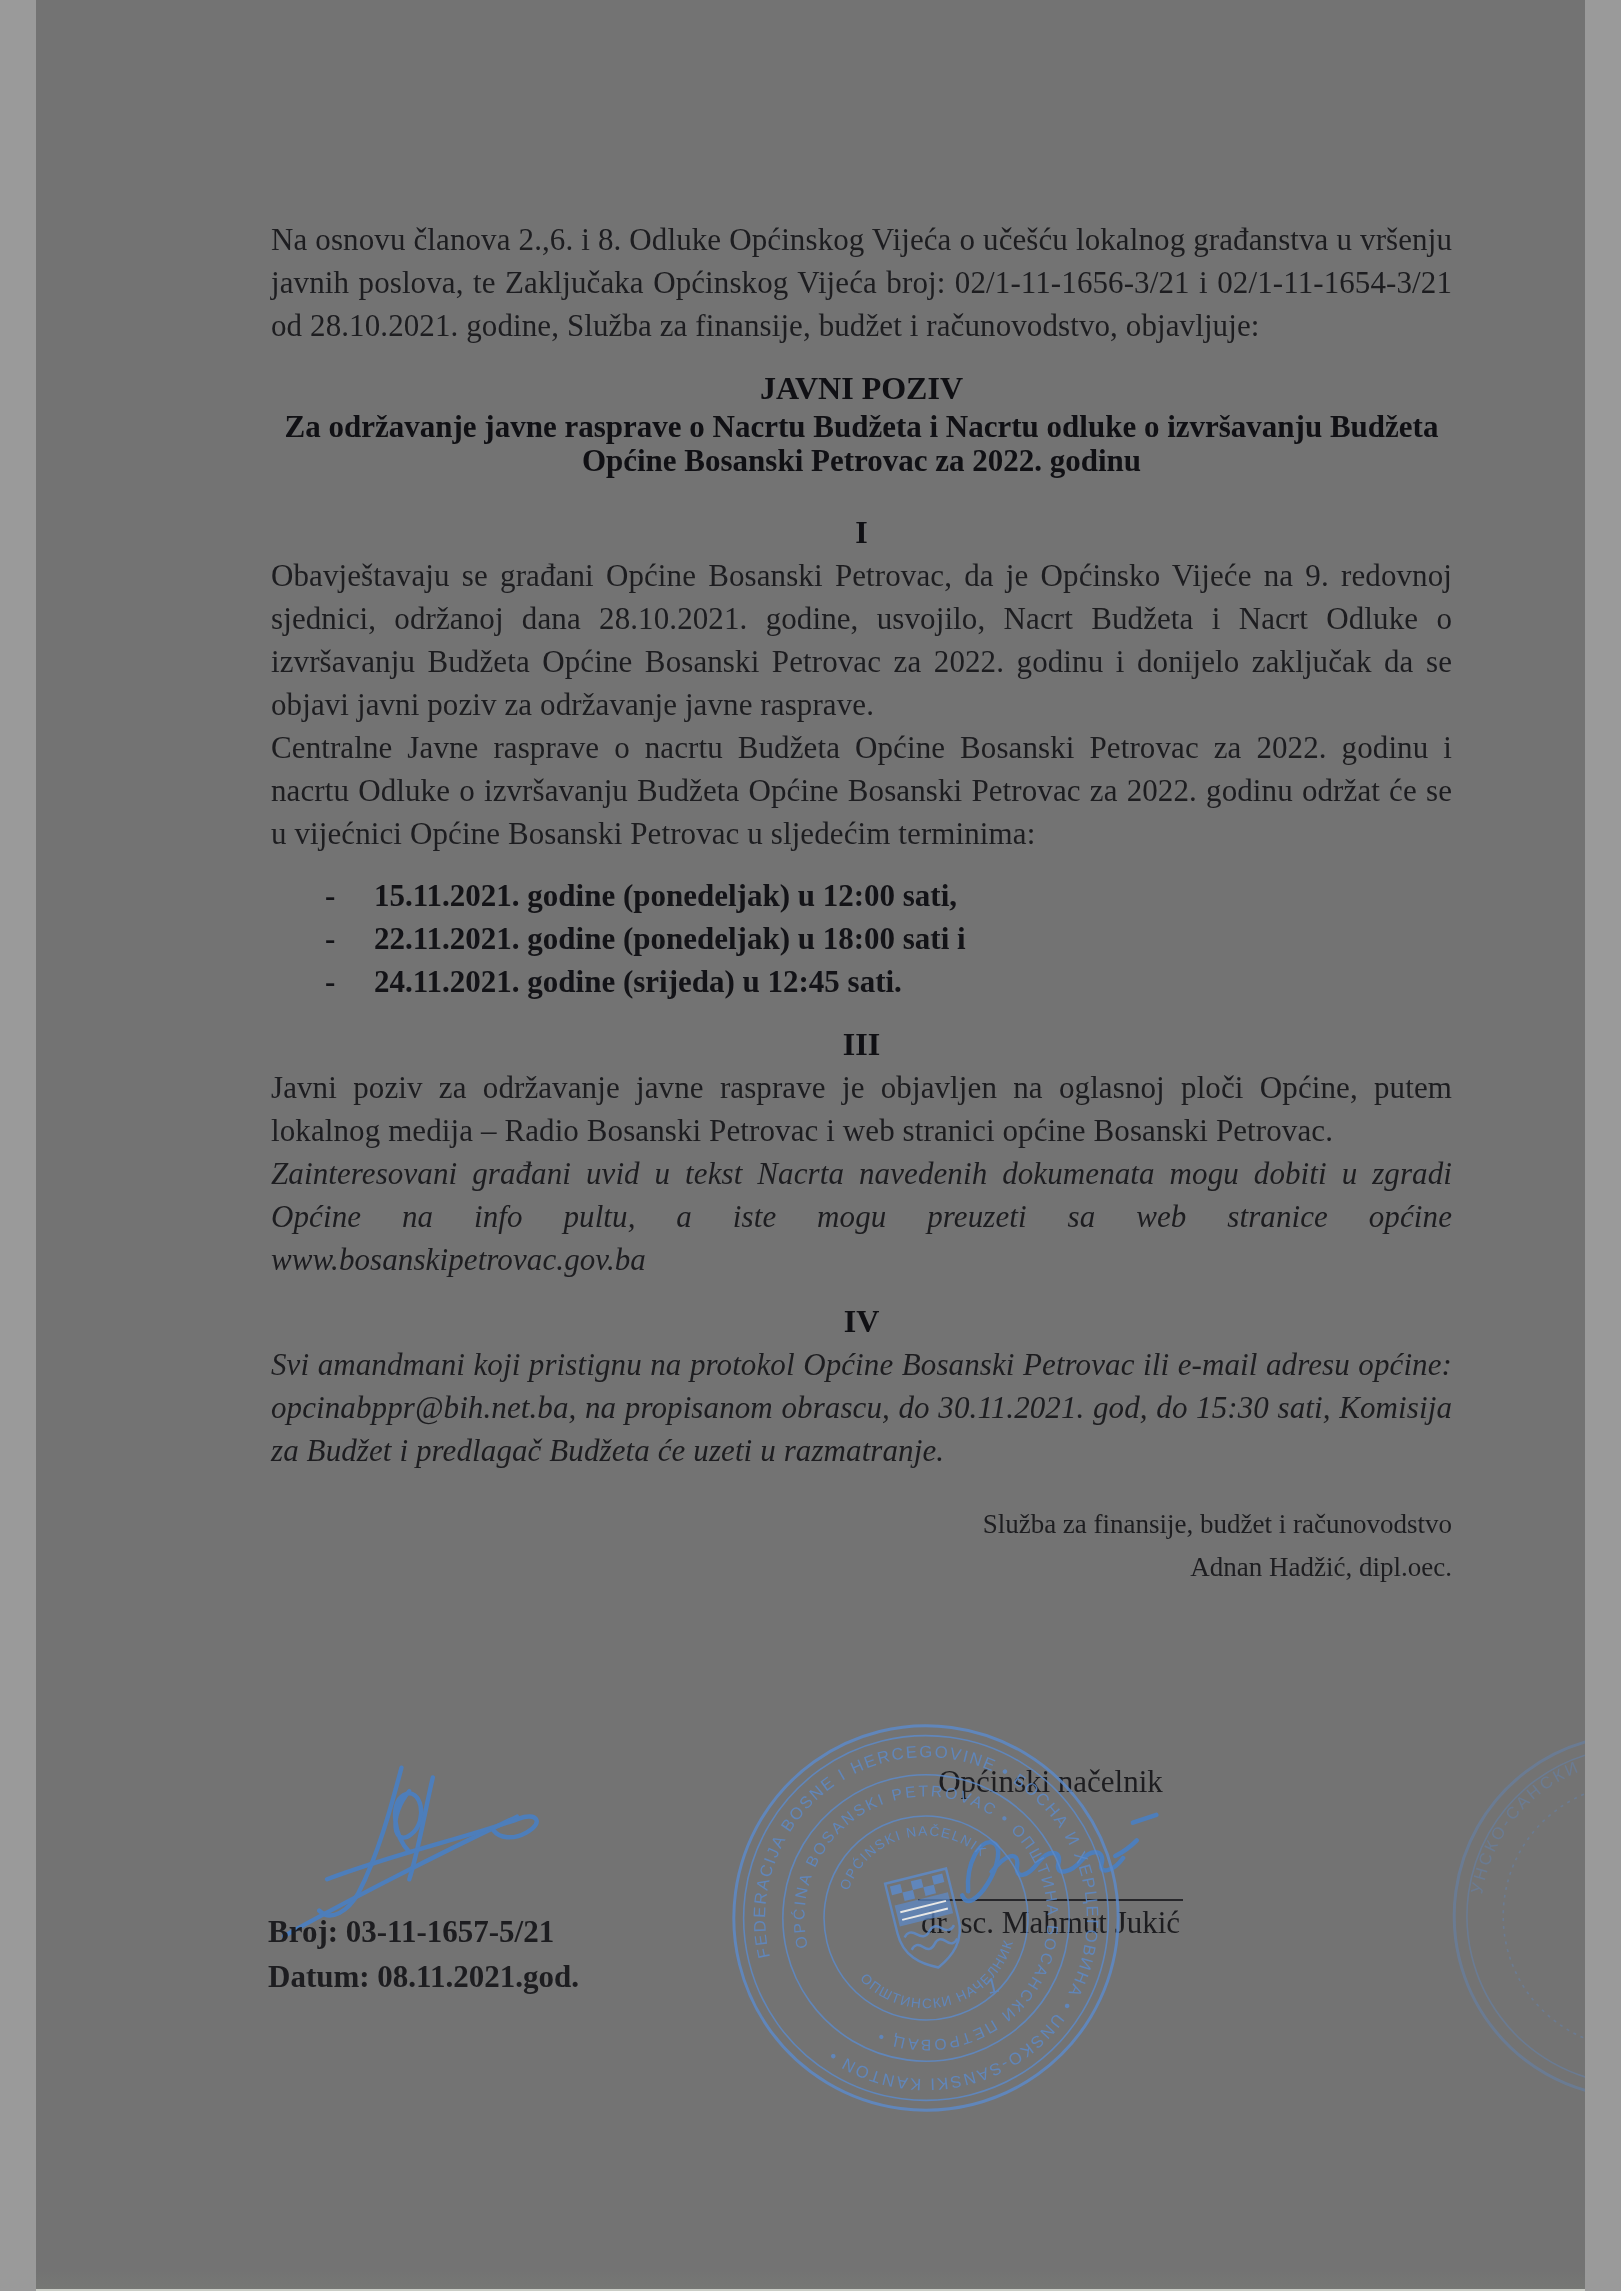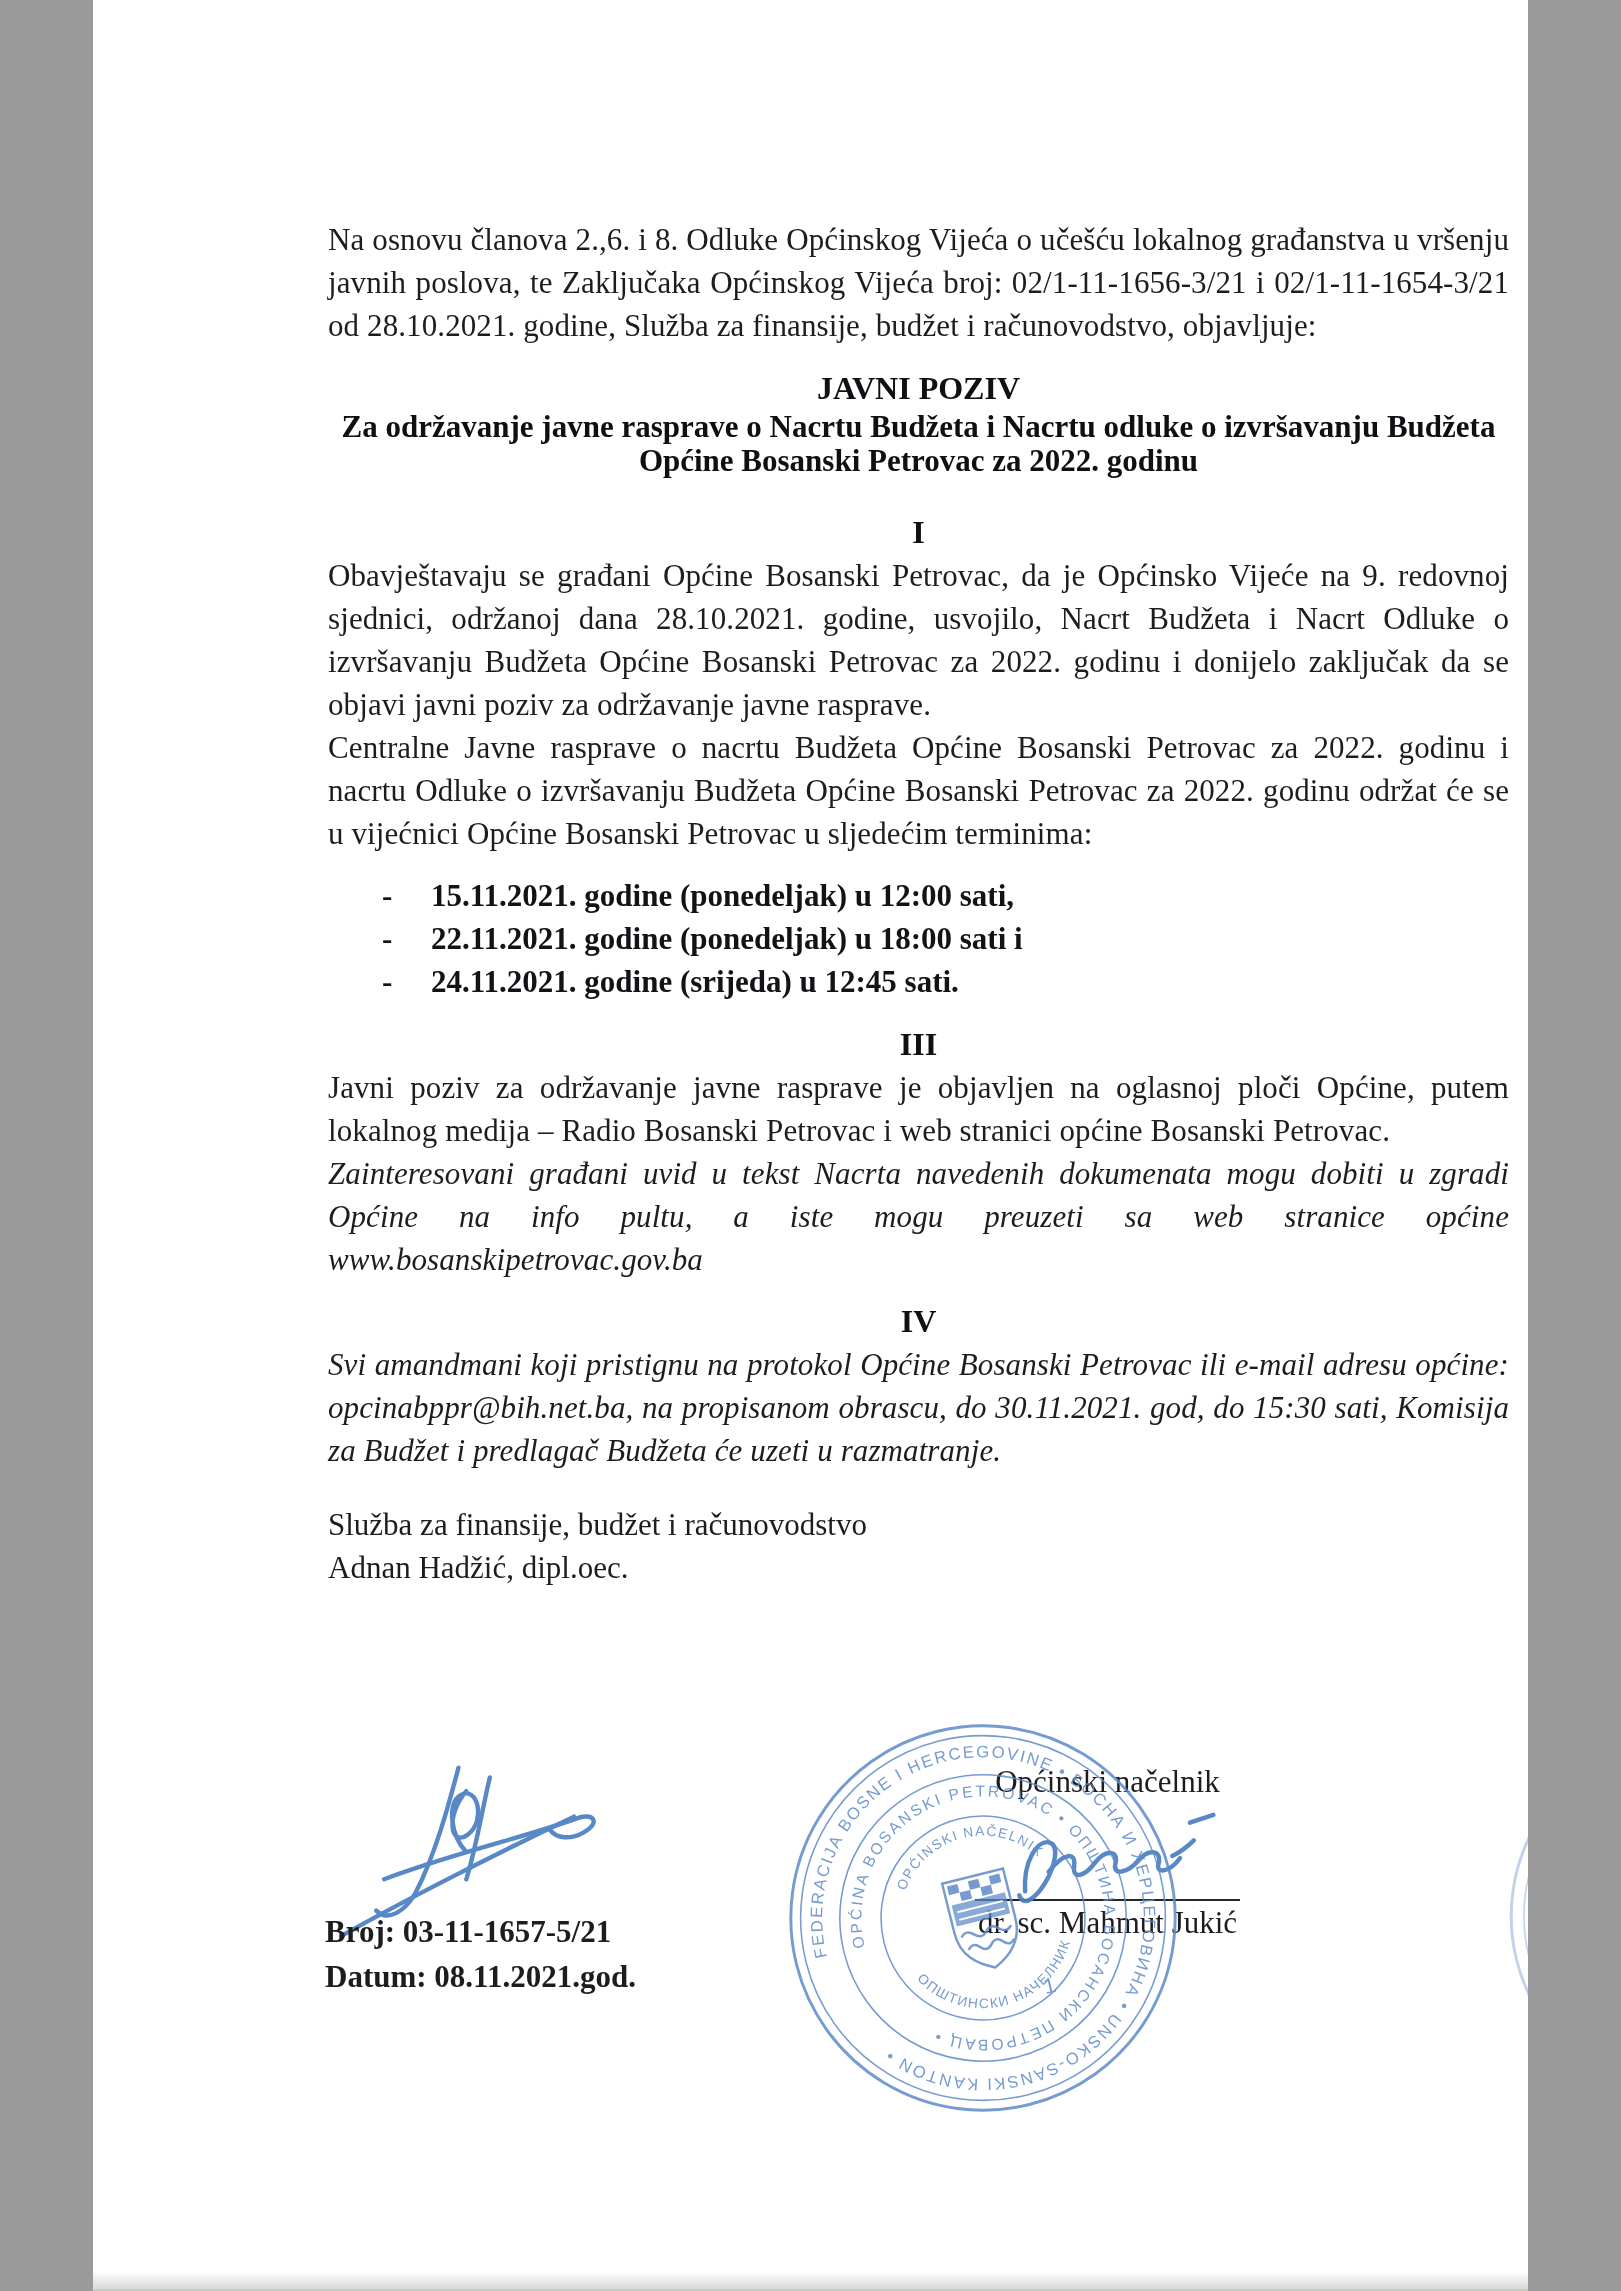--- a/index.html
+++ b/index.html
@@ -1,20 +1,20 @@
 <!DOCTYPE html>
 <html><head>
 <meta charset="utf-8">
 <style>
   html,body { margin:0; padding:0; background:#9a9a9a; }
   .page {
     position:relative;
-    width:1435px; height:2292px;
+    width:1549px; height:2292px;
     margin:0 auto;
-    background:#ffffff;
+    background:#737373;
     font-family:"Liberation Serif","DejaVu Serif",serif;
     color:#1d1d20;
     overflow:hidden;
   }
   .content {
     position:absolute; left:235px; top:0; width:1181px; padding-top:218px;
   }
   p.para {
     margin:0; font-size:31px; line-height:43px; text-align:justify;
     letter-spacing:0.1px;
@@ -24,21 +24,21 @@
   .doc-subtitle { font-weight:bold; font-size:31px; line-height:34px; color:#101014; }
   .numeral {
     margin-top:33px; text-align:center; font-weight:bold; font-size:32px; line-height:43px; color:#101014;
   }
   .mt26 { margin-top:25.5px; }
   .mt24 { margin-top:23.5px;font-style:italic; }
   .mt22 { margin-top:21.6px; }
   .terms { margin-top:19.6px; }
   .term-row { display:flex; font-weight:bold; font-size:31px; line-height:43px; color:#131317; }
   .term-dash { width:49px; margin-left:54px; flex:none; }
-  .sig-left { margin-top:31px; font-size:31px; line-height:43px; }
+  .sig-left { margin-top:31px; font-size:27px; line-height:43px;text-align:right; }
   .sig-left-name { }
   .sig-right {
     position:absolute; left:882px; top:1760px; width:265px; text-align:center;
     font-size:31px; line-height:43px;
   }
   .sig-right .rule { border-bottom:2.9px solid #26262a; margin-top:-7.8px; }
   .mayor-sign-svg { display:block; margin:3.9px auto -9.8px auto; }
   .hadzic-sign-svg { position:absolute; left:240px; top:1754px; }
   .reference { position:absolute; left:232px; top:1909px; font-size:31px; line-height:45px;font-weight:bold; }
   .stamp-svg { position:absolute; left:689px; top:1717px; opacity:0.85; }

